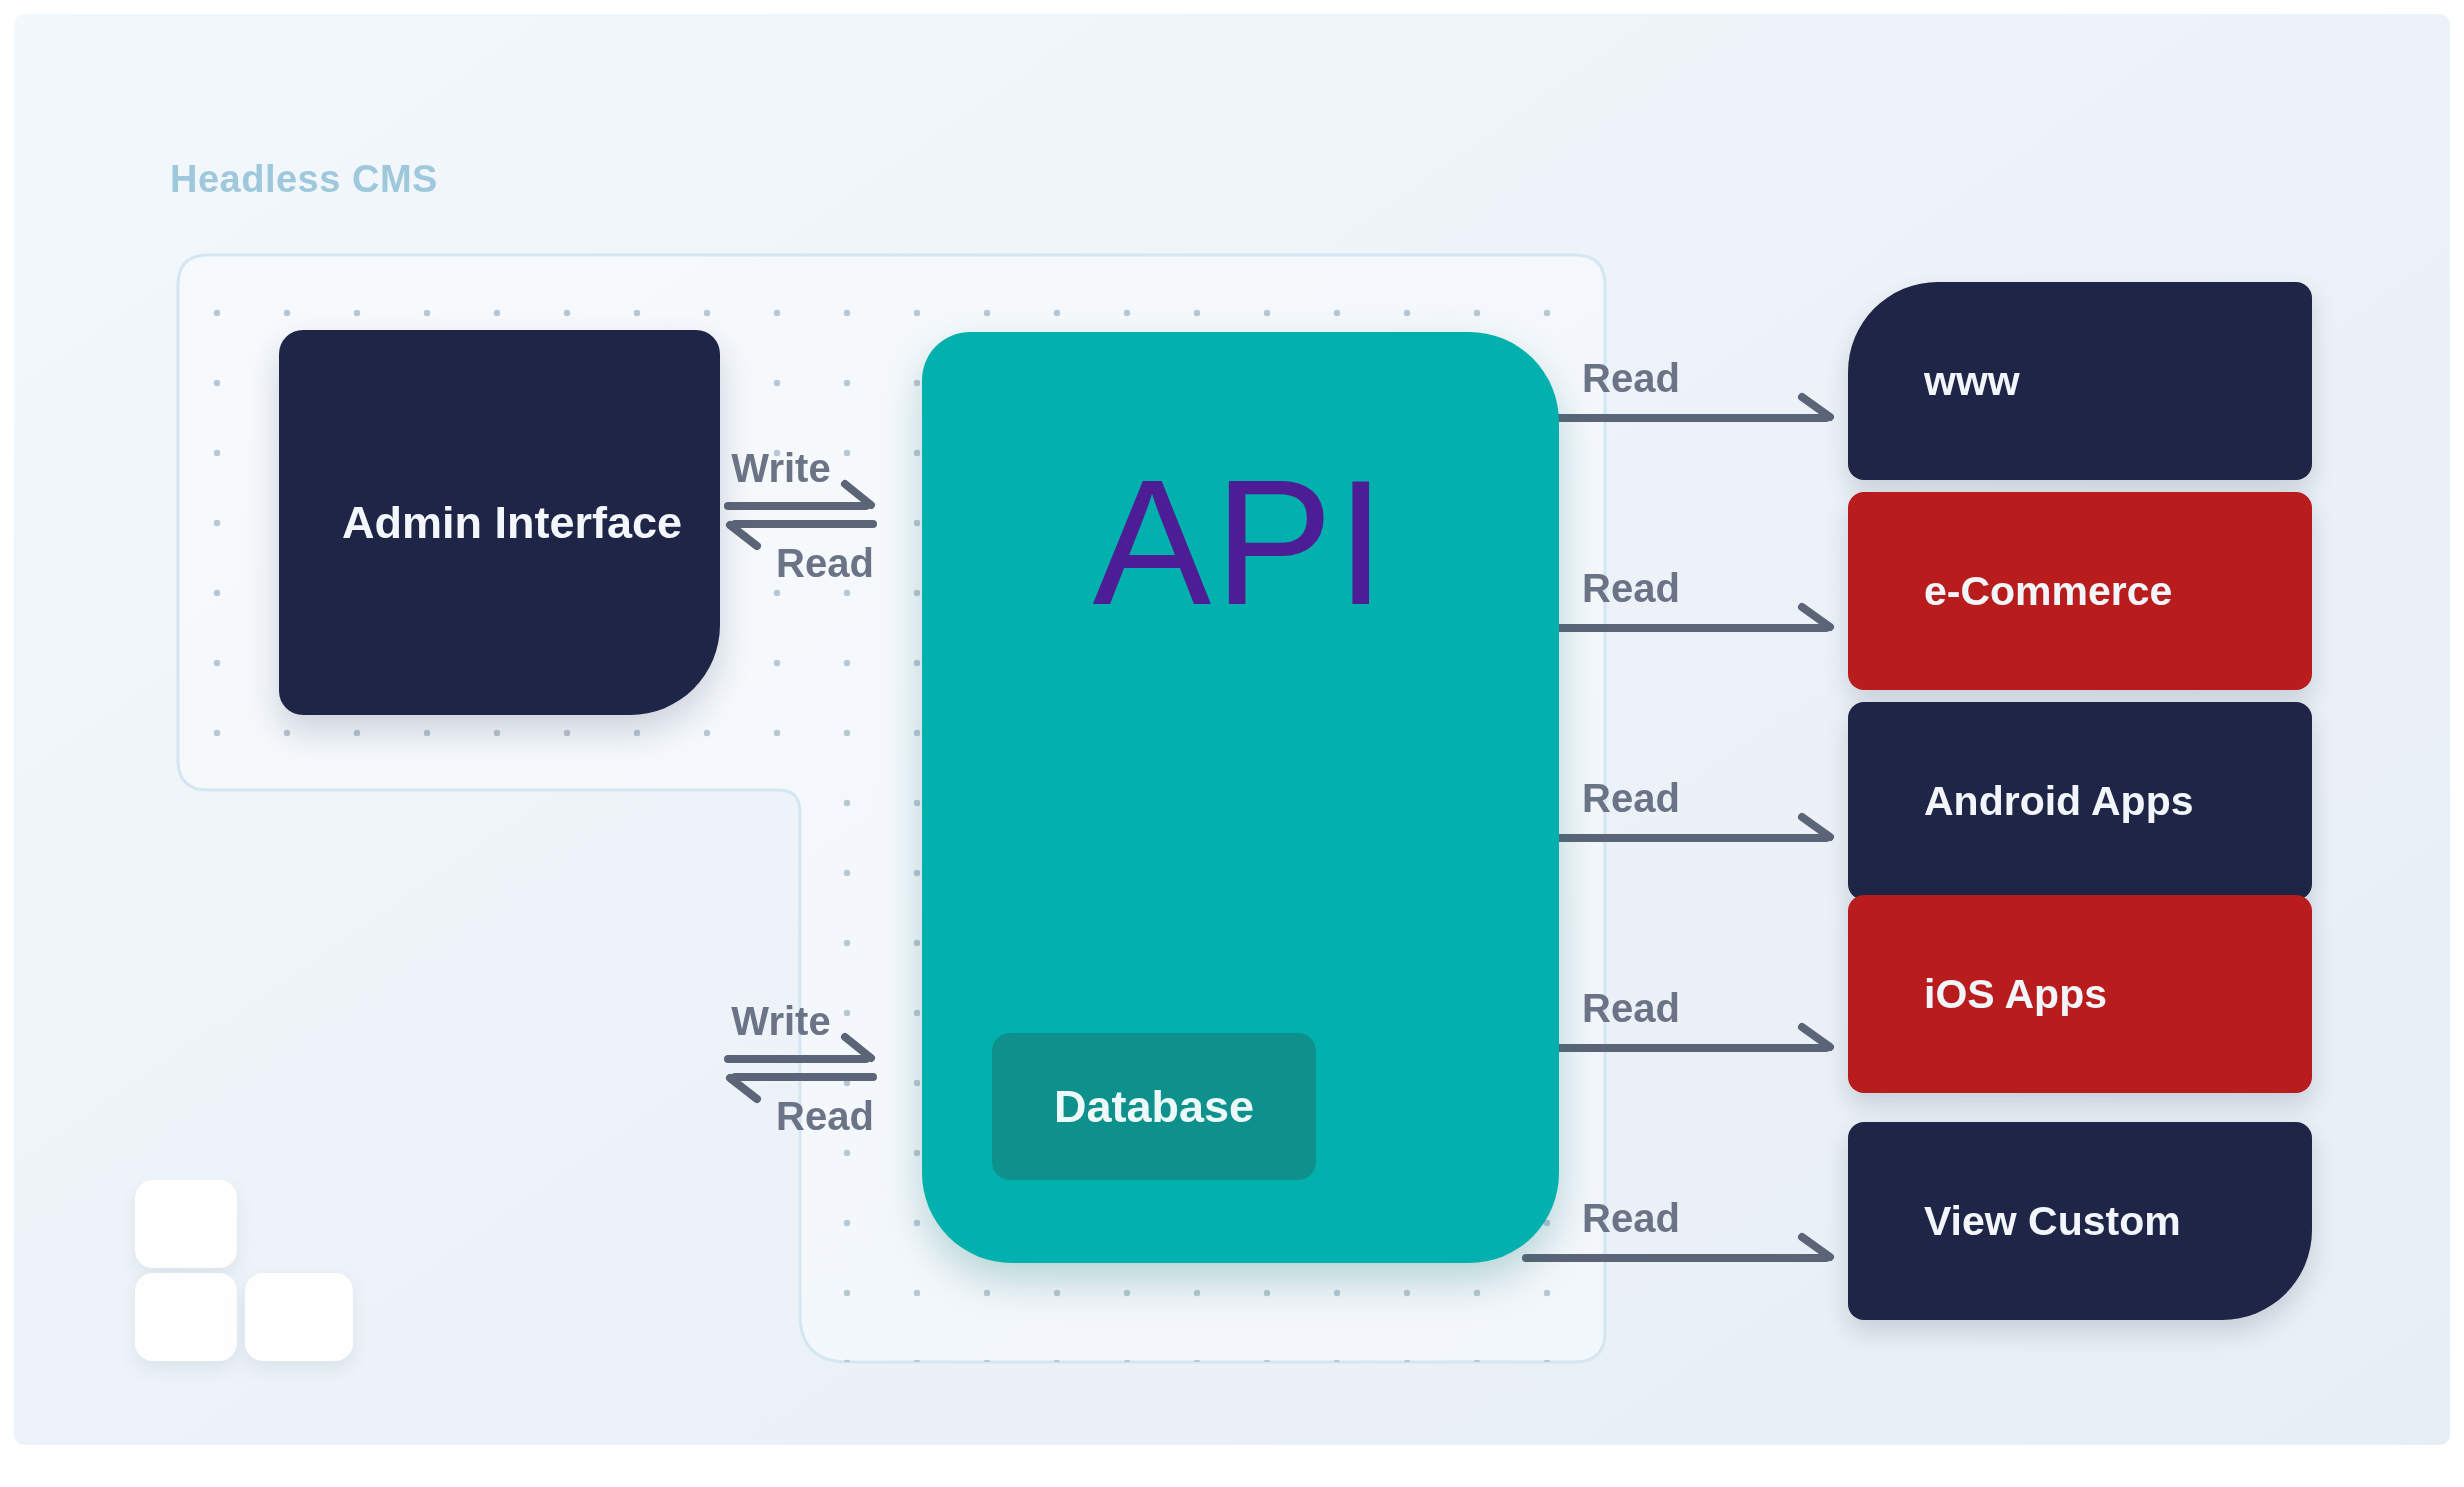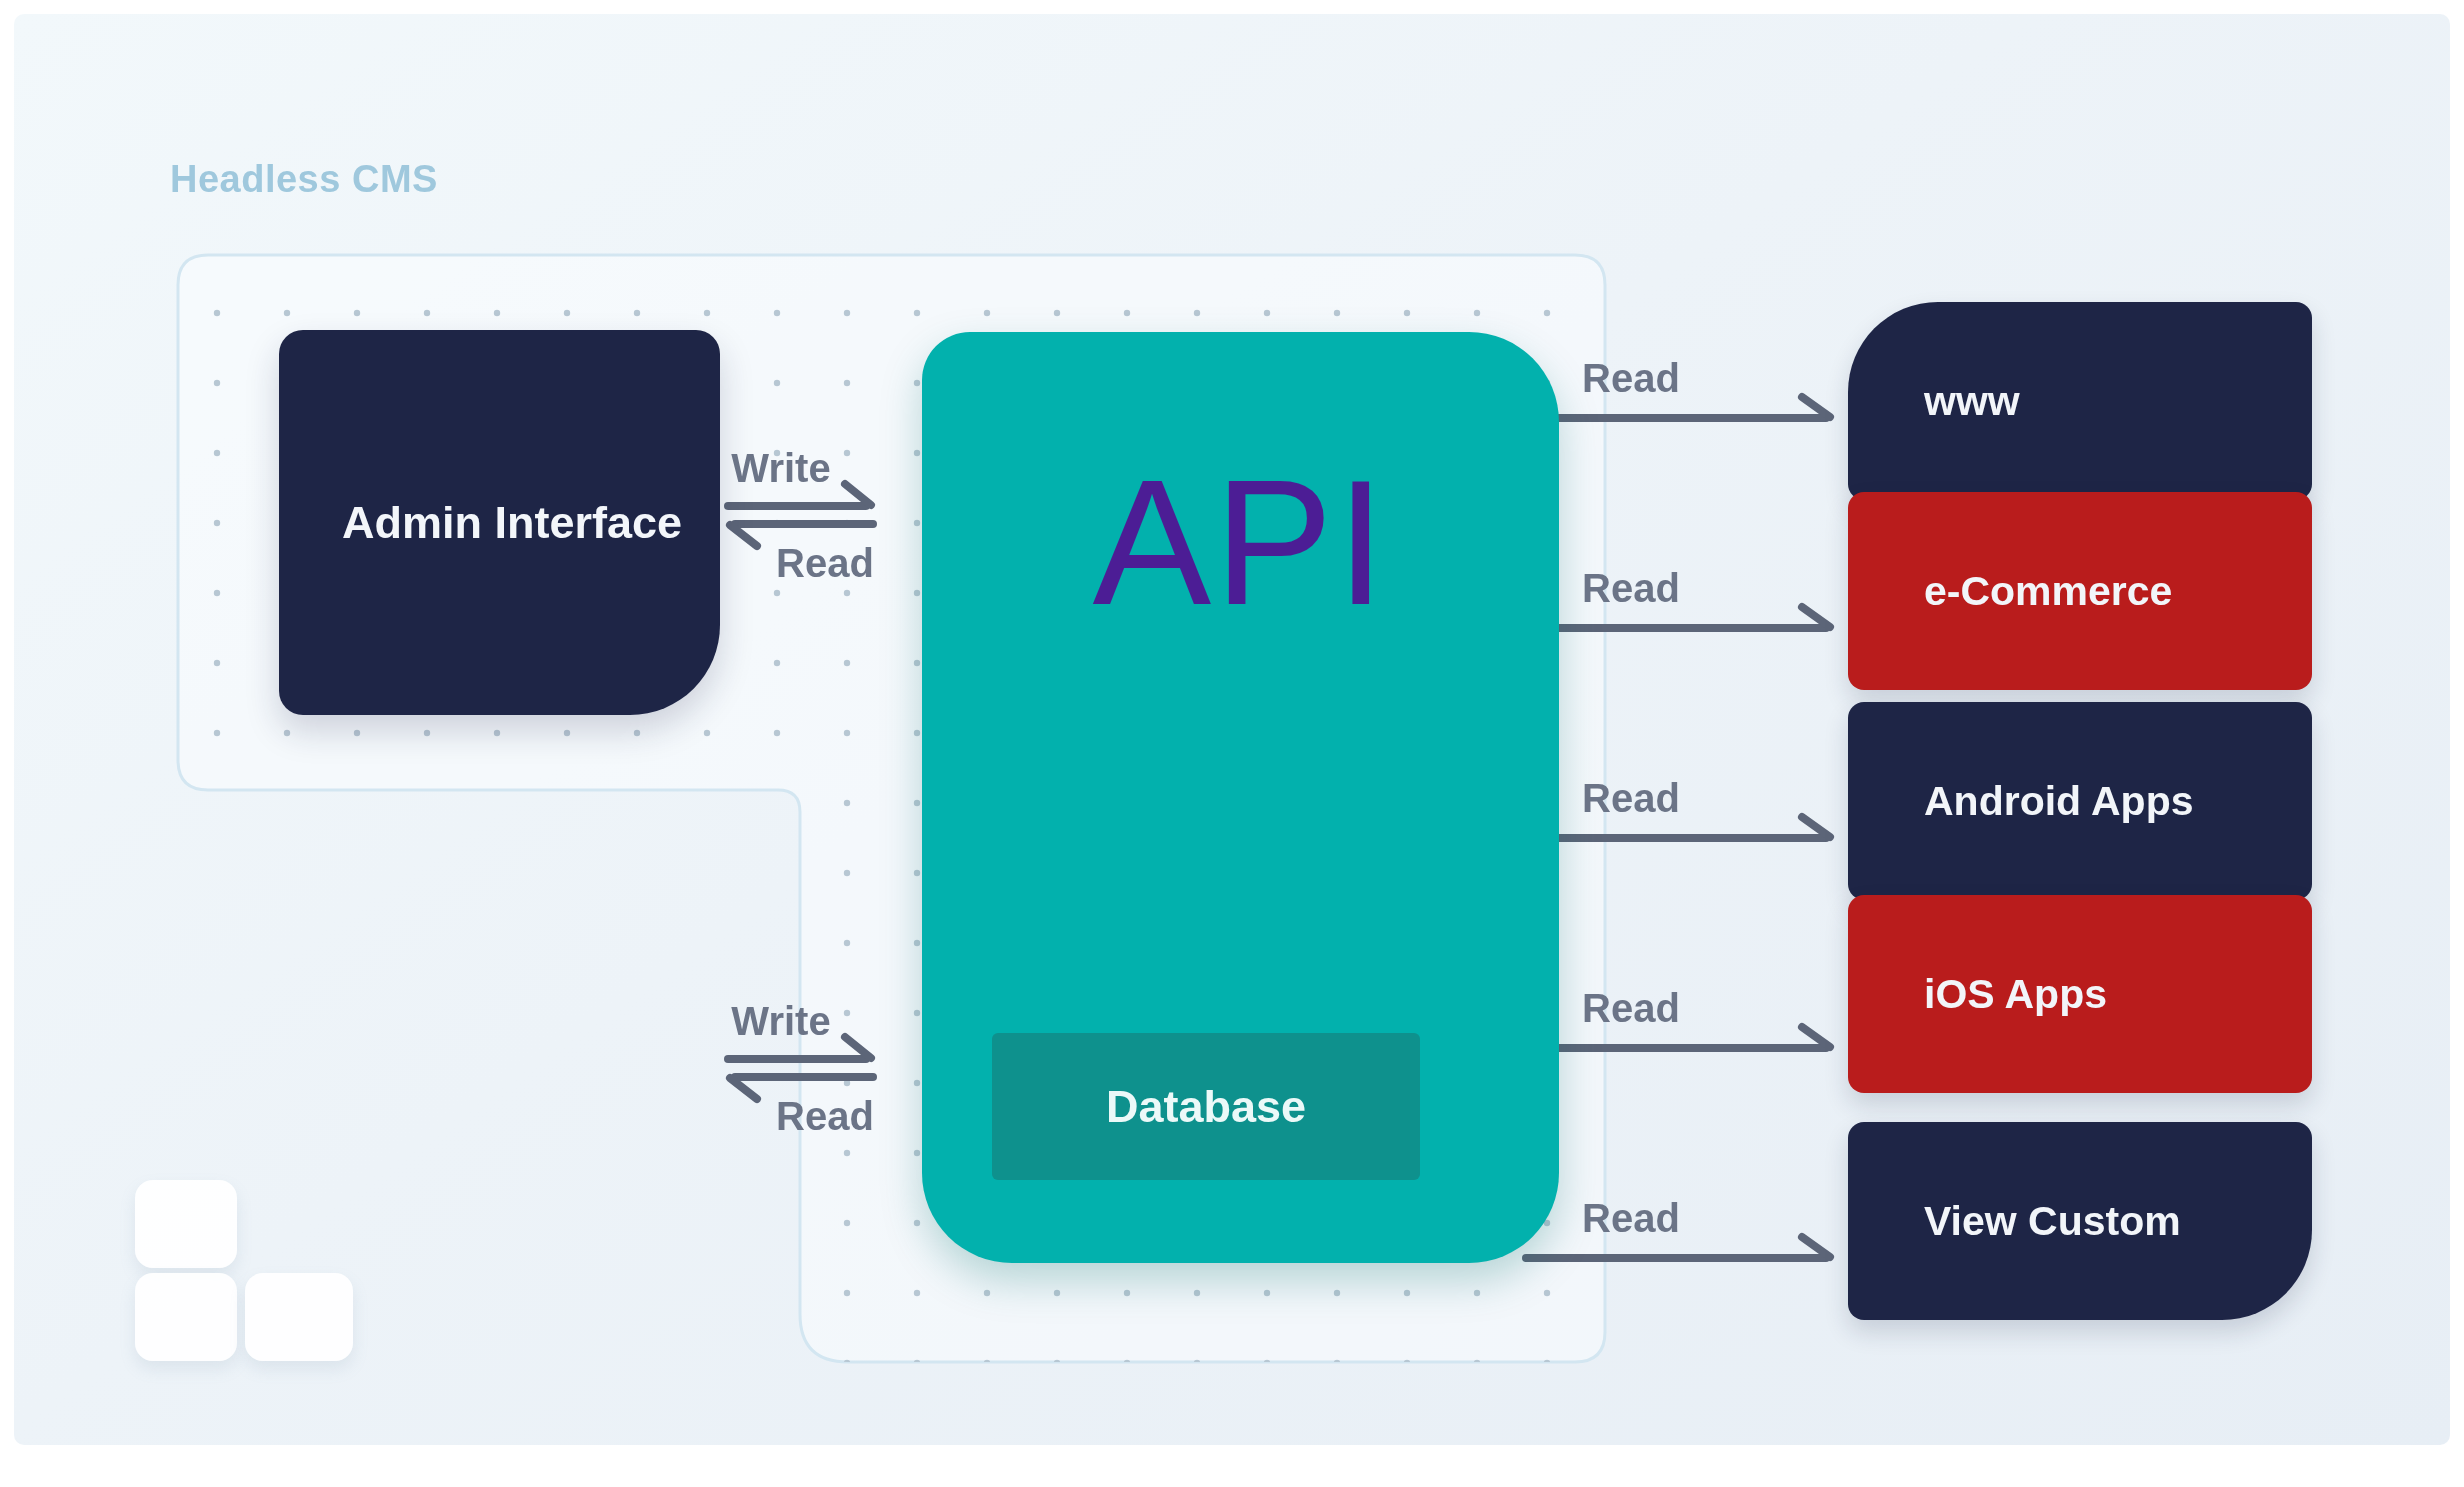--- a/index.html
+++ b/index.html
@@ -40,36 +40,36 @@
     left:890px;top:332px;width:637px;height:931px;
     background:#02b1ad;border-radius:48px 90px 90px 90px;
     box-shadow:0 18px 40px rgba(0,110,108,0.25);
     display:block;
   }
   .api-box .lbl{
     display:block;text-align:center;margin-top:108px;
     font-size:178px;font-weight:500;color:#4c1d95;letter-spacing:3px;
   }
   .database-box{
-    left:960px;top:1033px;width:428px;height:147px;
-    background:#0e918d;border-radius:6px;
+    left:960px;top:1033px;width:324px;height:147px;
+    background:#0e918d;border-radius:18px;
     justify-content:center;
   }
   .database-box .lbl{font-size:45px;color:#ecf9f8;}
 
   .target{
     position:absolute;left:1848px;width:464px;height:198px;
     display:flex;align-items:center;box-sizing:border-box;padding-left:76px;
     border-radius:16px;
     box-shadow:0 12px 24px rgba(25,35,70,0.16);
   }
   .target .lbl{font-size:41px;font-weight:700;color:#f2f5f9;}
   .t-dark{background:#1e2546;}
   .t-light{background:#b91c1c;}
-  .t-first{border-radius:90px 16px 16px 16px;margin-top:20px;}
+  .t-first{border-radius:90px 16px 16px 16px;}
   .t-last{border-radius:16px 16px 90px 16px;}
 
   .flow-label{
     position:absolute;width:170px;text-align:center;
     font-size:40px;font-weight:700;color:#6b7487;
   }
 
   .deco-square{
     position:absolute;background:rgba(255,255,255,0.92);border-radius:18px;
     box-shadow:0 8px 16px rgba(120,145,175,0.15);

